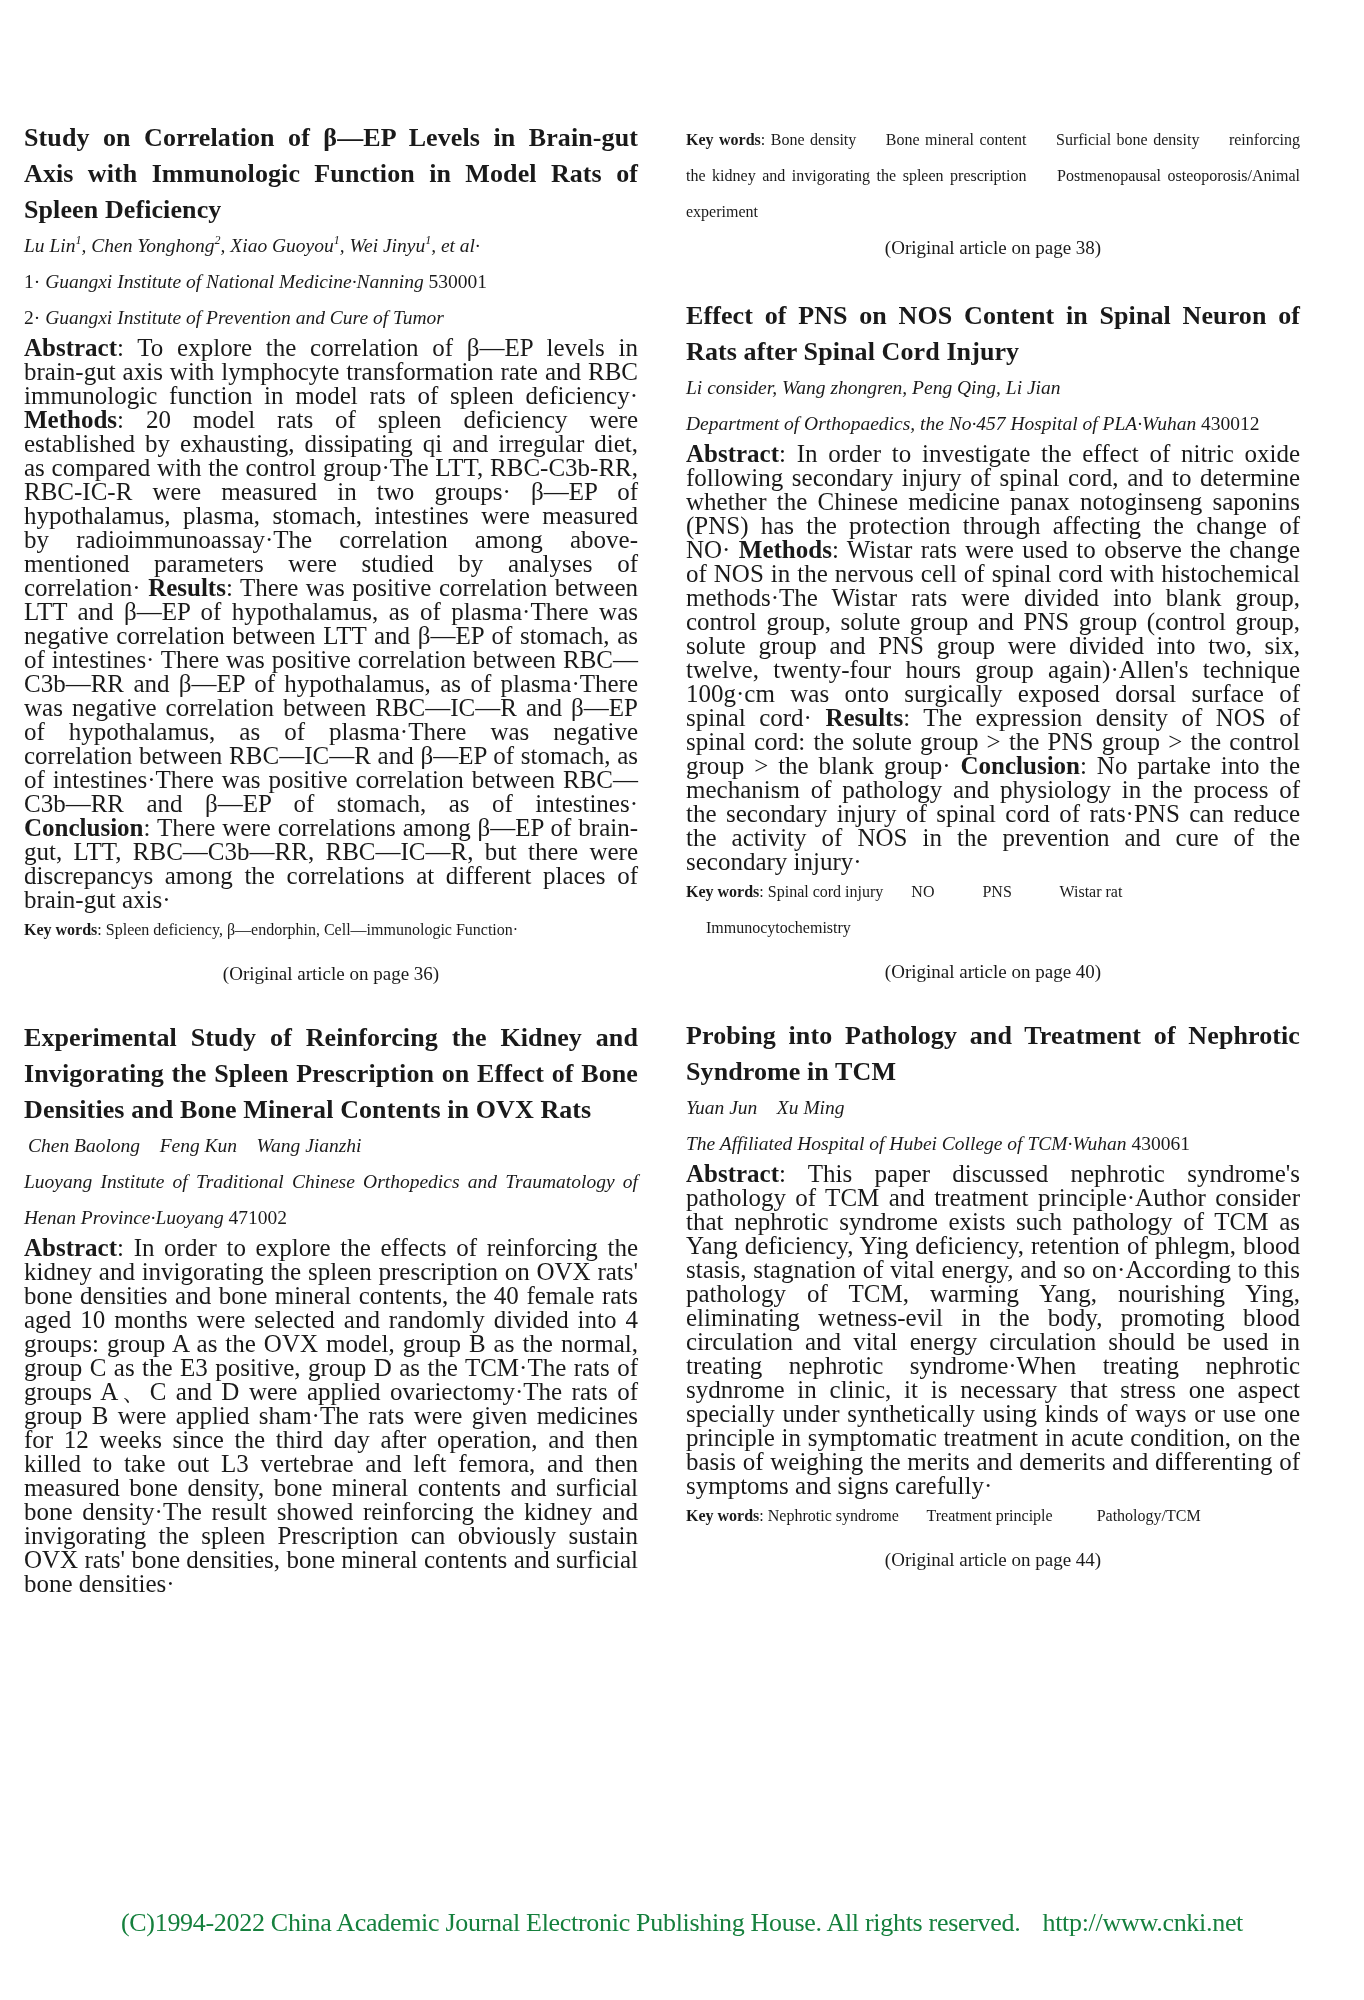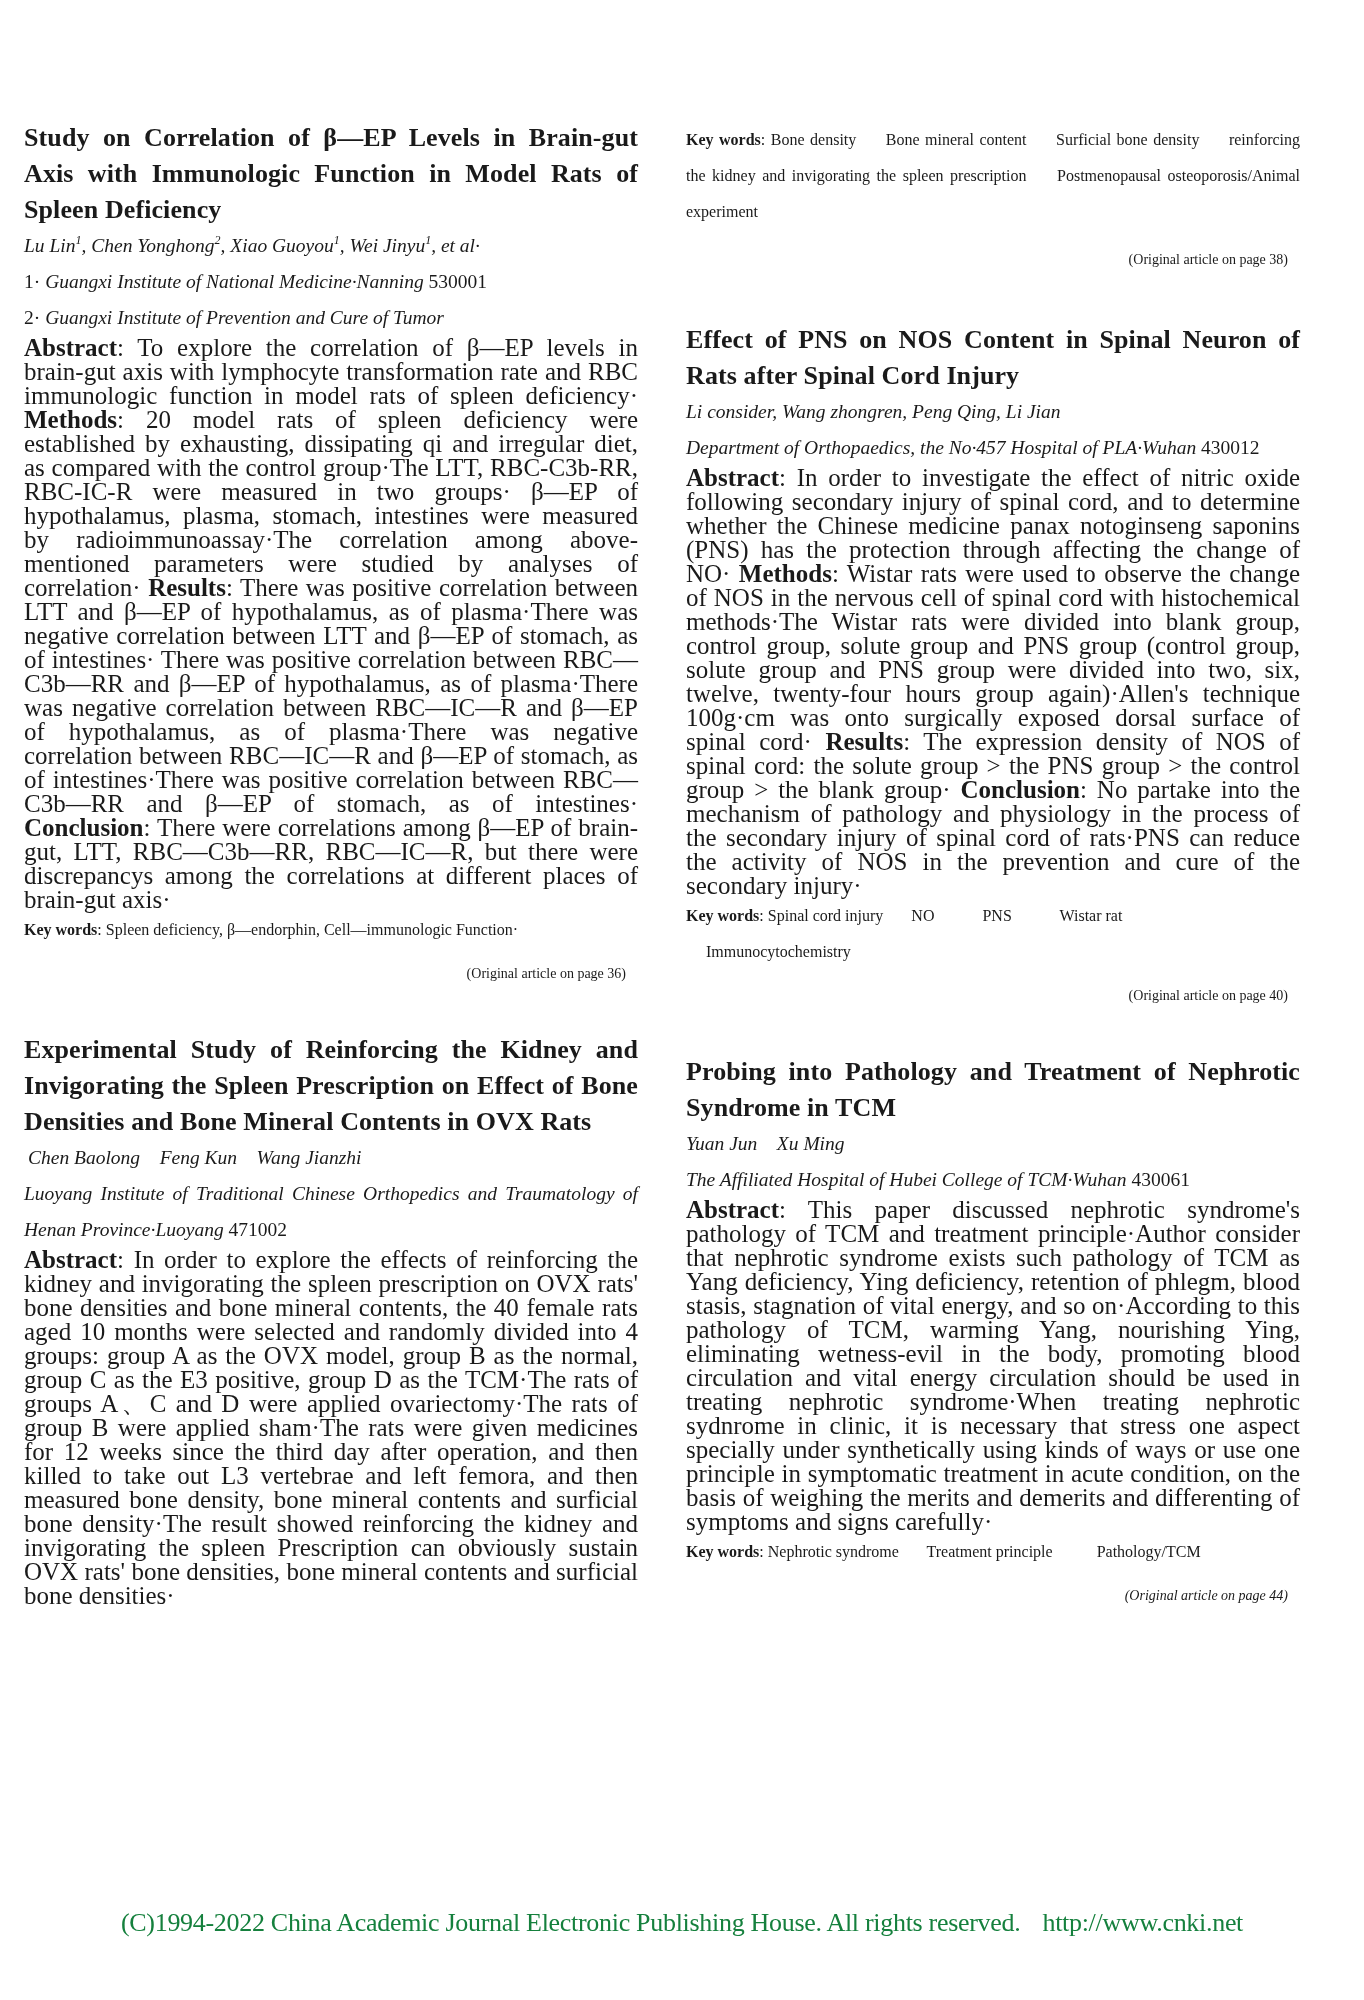--- a/index.html
+++ b/index.html
@@ -10,21 +10,21 @@
   .col.right { left: 686px; top: 122px; }
   .article { margin: 0; }
   .title { font-weight: bold; font-size: 26px; line-height: 36px; text-align: justify;
            text-align-last: left; letter-spacing: 0.1px; margin: 0; }
   .authors, .affil { font-style: italic; font-size: 19.5px; line-height: 36px; margin: 0; }
   .affil .num { font-style: normal; }
   .para { font-size: 25px; line-height: 24px; text-align: justify; margin: 0; }
   .label { font-weight: bold; }
   .kw { font-size: 16px; line-height: 36px; margin: 0; text-align: justify; }
   .kw .term { margin-right: 24px; }
-  .origin { font-size: 14px; line-height: 36px; text-align: right; margin: 12px; padding-top: 0; }
+  .origin { font-size: 19px; line-height: 36px; text-align: center; margin: 0; padding-top: 0; }
   .footer { position: absolute; left: 0; width: 1364px; top: 1908px; text-align: center;
             font-size: 26px; color: #15803d; letter-spacing: -0.3px; }
   .footer .url { margin-left: 22px; }
   sup { font-size: 12px; vertical-align: 8px; line-height: 0; }
 </style>
 </head>
 <body>
 
 <div class="col left">
 
@@ -143,19 +143,19 @@
     <p class="para">
       <span class="label">Abstract</span>:
       <span>This paper discussed nephrotic syndrome's pathology of TCM and treatment principle·Author consider that nephrotic syndrome exists such pathology of TCM as Yang deficiency, Ying deficiency, retention of phlegm, blood stasis, stagnation of vital energy, and so on·According to this pathology of TCM, warming Yang, nourishing Ying, eliminating wetness‐evil in the body, promoting blood circulation and vital energy circulation should be used in treating nephrotic syndrome·When treating nephrotic sydnrome in clinic, it is necessary that stress one aspect specially under synthetically using kinds of ways or use one principle in symptomatic treatment in acute condition, on the basis of weighing the merits and demerits and differenting of symptoms and signs carefully·</span>
     </p>
     <p class="kw">
       <span class="label">Key words</span>:
       <span class="term">Nephrotic syndrome</span>
       <span class="term" style="margin-right:40px;">Treatment principle</span>
       <span>Pathology/TCM</span>
     </p>
-    <p class="origin" style="margin-top:8px;font-style:italic;">(Original article on page 44)</p>
+    <p class="origin" style="margin-top:8px;">(Original article on page 44)</p>
   </div>
 </div>
 
 <div class="footer">
   <span>(C)1994-2022 China Academic Journal Electronic Publishing House. All rights reserved.</span><span class="url">http://www.cnki.net</span>
 </div>
 
 </body></html>

